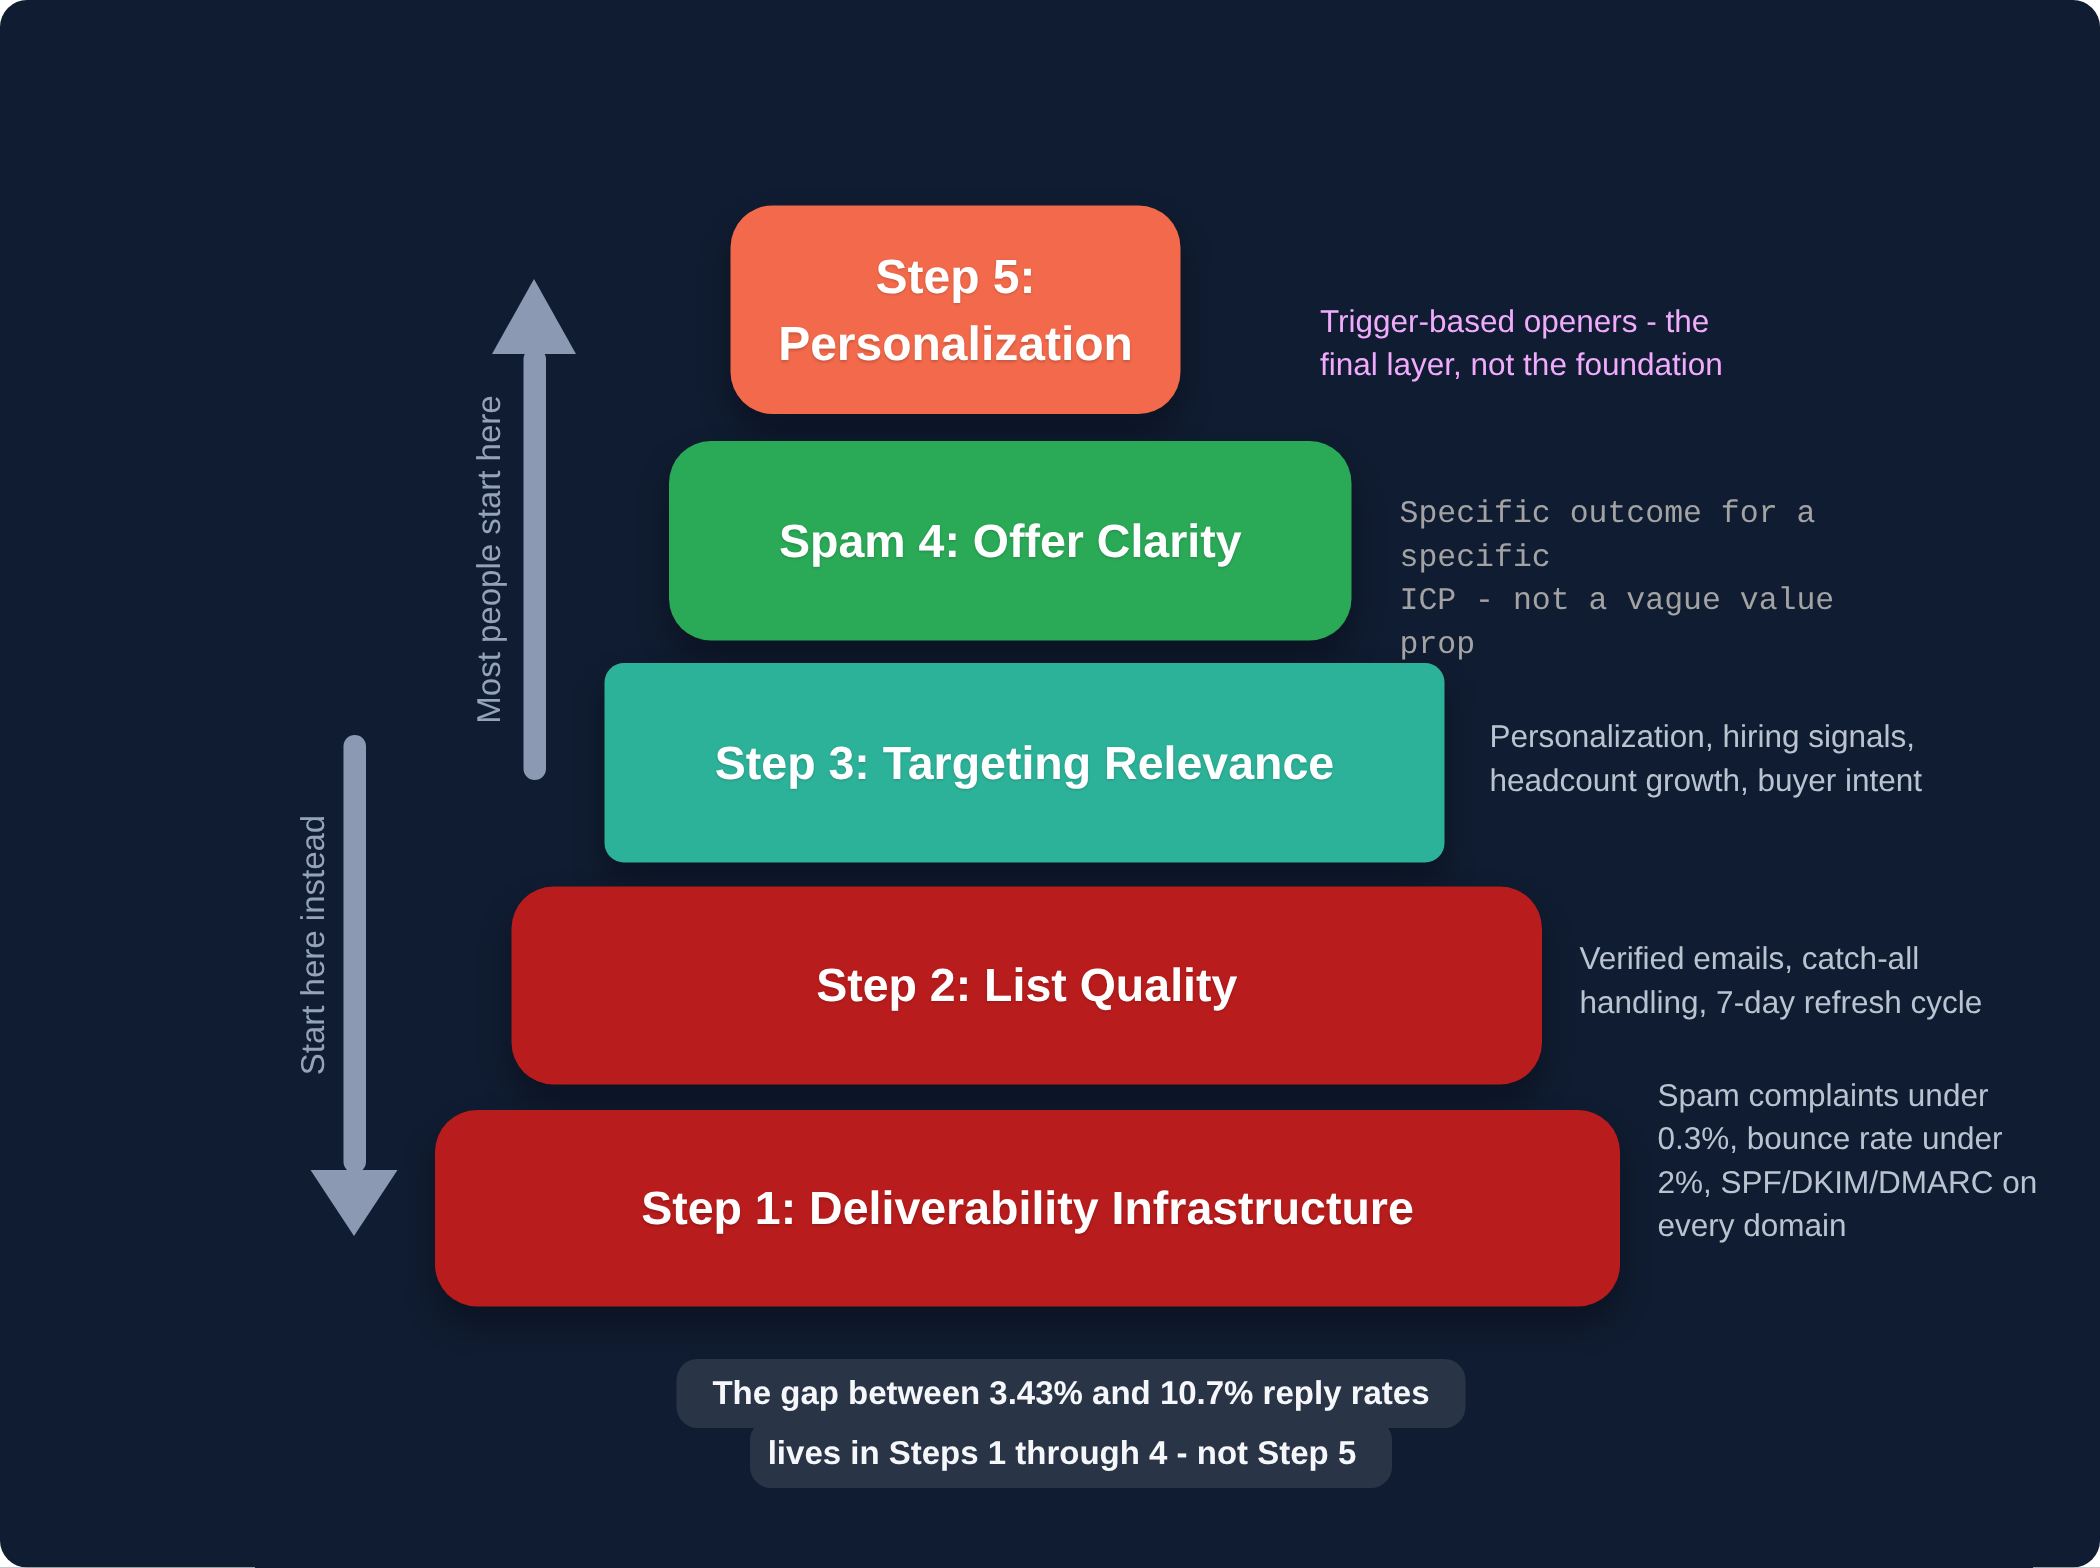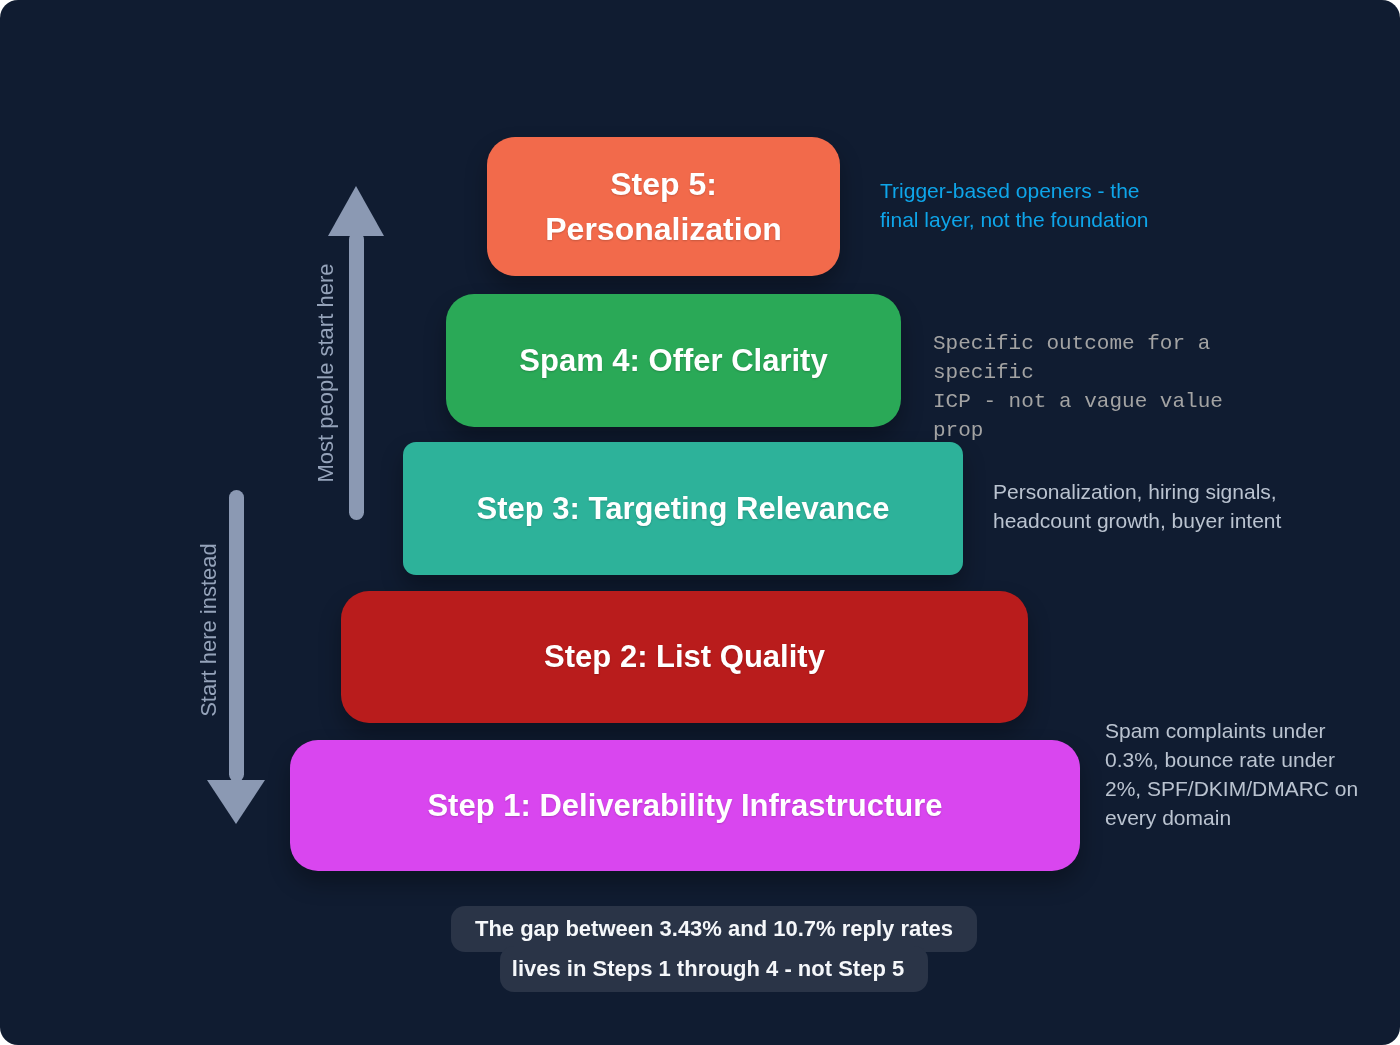--- a/index.html
+++ b/index.html
@@ -8,21 +8,21 @@
     position:relative;width:1400px;height:1045px;
     border-radius:18px;overflow:hidden;
   }
   
   .step{
     position:absolute;display:flex;align-items:center;justify-content:center;
     border-radius:28px;color:#ffffff;font-weight:700;text-align:center;
     box-shadow:0 12px 22px rgba(0,0,0,0.30);
   }
   .step span{white-space:pre-line;text-shadow:0 1px 2px rgba(0,0,0,0.18);}
-  .s5{left:487px;top:137px;width:353px;height:139px;font-size:32px;line-height:45px;}
+  .s5{left:487px;top:137px;width:300px;height:139px;font-size:32px;line-height:45px;}
   .s4{left:446px;top:294px;width:455px;height:133px;font-size:31px;}
   .s3{left:403px;top:442px;width:560px;height:133px;font-size:31px;border-radius:13px;}
   .s2{left:341px;top:591px;width:687px;height:132px;font-size:31px;}
   .s1{left:290px;top:740px;width:790px;height:131px;font-size:31px;}
   
   .note{
     position:absolute;font-size:21px;line-height:29px;white-space:pre-line;
   }
   .n5{left:880px;top:176px;width:310px;}
   .n4{left:933px;top:329px;width:320px;}
@@ -73,30 +73,32 @@
   </div>
   <div class="step s4" style="background: rgb(42, 169, 87);">
     <span>Spam 4: Offer Clarity</span>
   </div>
   <div class="step s3" style="background: rgb(45, 178, 154);">
     <span>Step 3: Targeting Relevance</span>
   </div>
   <div class="step s2" style="background: #b91c1c;">
     <span>Step 2: List Quality</span>
   </div>
-  <div class="step s1" style="background: #d946ef;">
+  <div class="step s1" style="background: #b91c1c;">
     <span>Step 1: Deliverability Infrastructure</span>
   </div>
 
-  <div class="note n5" style="color: #0ea5e9;">Trigger-based openers - the
+  <div class="note n5" style="color: #f0abfc; margin-top: 24px;">Trigger-based openers - the
 final layer, not the foundation</div>
   <div class="note n4" style="color: #a3a3a3; font-family: Liberation Mono, monospace;">Specific outcome for a specific
 ICP - not a vague value prop</div>
   <div class="note n3" style="color: rgb(186, 195, 208);">Personalization, hiring signals,
 headcount growth, buyer intent</div>
+  <div class="note n2" style="color: rgb(186, 195, 208);">Verified emails, catch-all
+handling, 7-day refresh cycle</div>
   <div class="note n1" style="color: rgb(186, 195, 208);">Spam complaints under
 0.3%, bounce rate under
 2%, SPF/DKIM/DMARC on
 every domain</div>
 
   <div class="caption">
     <div class="cap-line cap1" style="background: rgb(42, 52, 71);">The gap between 3.43% and 10.7% reply rates</div>
     <div class="cap-line cap2" style="background: rgb(42, 52, 71); padding-left: 12px;">lives in Steps 1 through 4 - not Step 5</div>
   </div>
 

